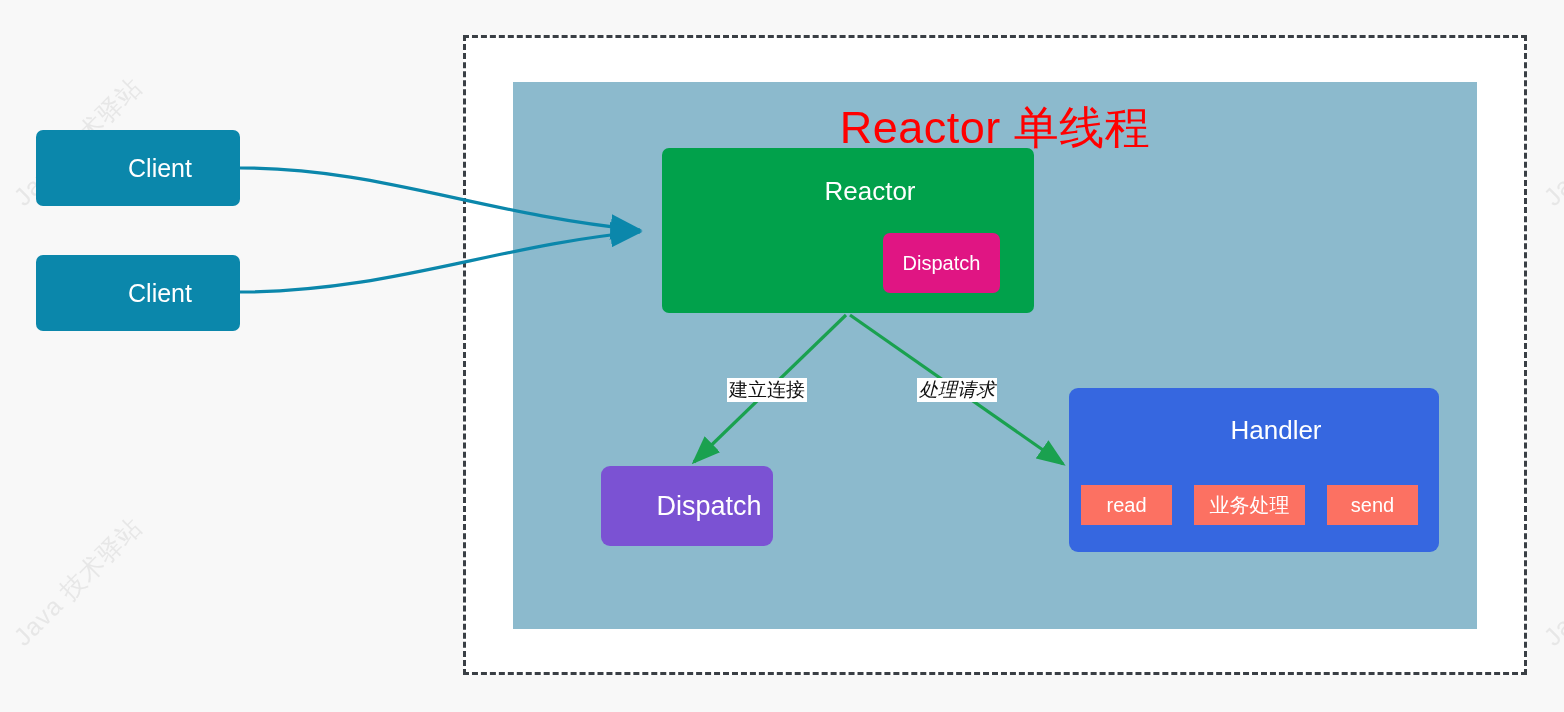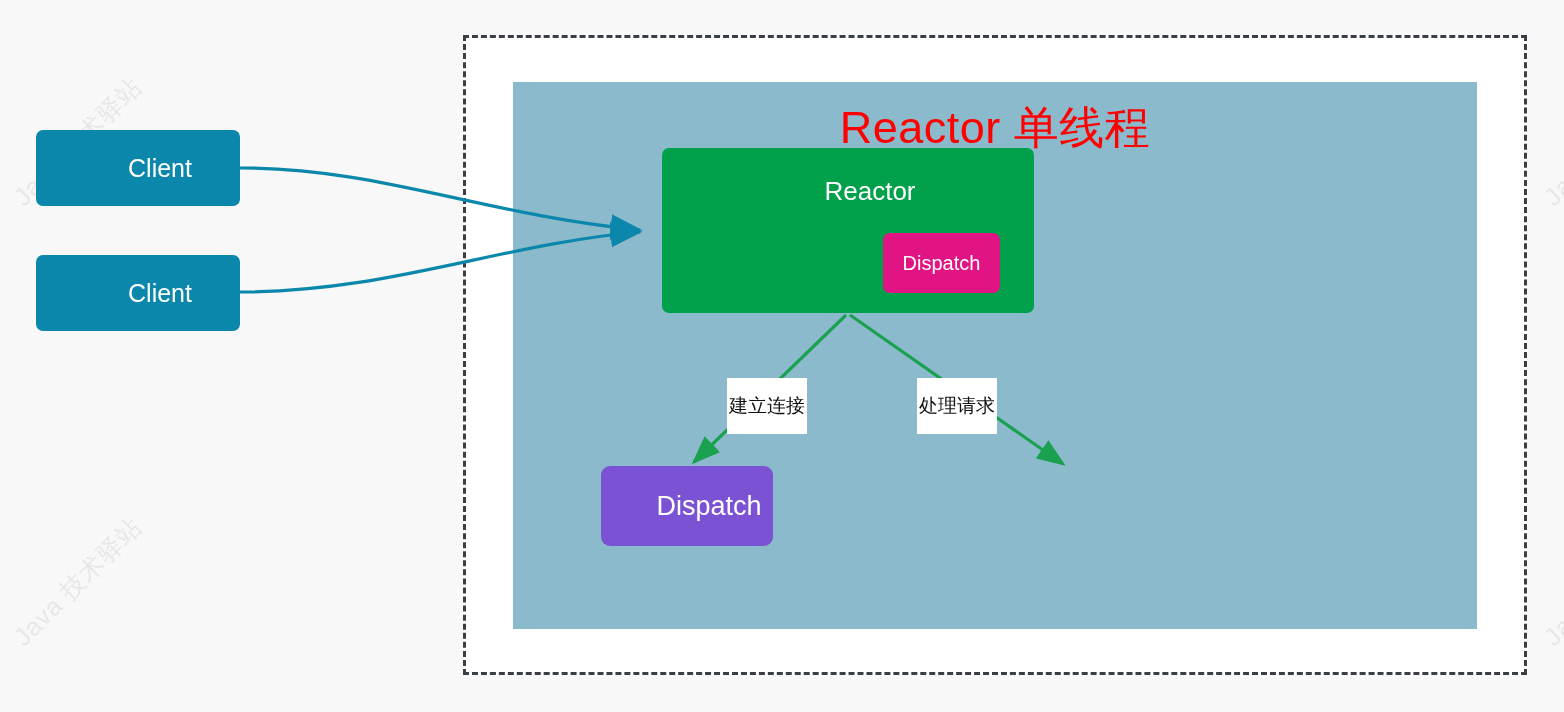--- a/index.html
+++ b/index.html
@@ -163,27 +163,27 @@
   #chip-read { left: 12px;  top: 97px; width: 91px; }
   #chip-biz  { left: 125px; top: 97px; width: 111px; }
   #chip-send { left: 258px; top: 97px; width: 91px; }
 
   
   .edge-label {
     position: absolute;
     background: #ffffff;
     color: #111111;
     font-size: 19px;
-    padding: 16px 2px;
+    padding: 0 2px;
     white-space: nowrap;
     z-index: 7;
     line-height: 1.25;
   }
   #label-connect { left: 727px; top: 378px; }
-  #label-request { left: 917px; top: 378px; }
+  #label-request { left: 917px; top: 378px; font-style: italic; }
 
   
   #connectors {
     position: absolute;
     inset: 0;
     z-index: 6;
     pointer-events: none;
   }
 </style>
 </head>
@@ -210,20 +210,26 @@
 
     <div id="panel-title">Reactor 单线程</div>
 
     <div id="reactor-box" class="box">
       <div class="box-title">Reactor</div>
       <div id="dispatch-pill" class="pill">Dispatch</div>
     </div>
 
     <div id="acceptor-box" class="box">Dispatch</div>
 
+    <div id="handler-box" class="box">
+      <div class="box-title">Handler</div>
+      <div id="chip-read" class="chip">read</div>
+      <div id="chip-biz" class="chip">业务处理</div>
+      <div id="chip-send" class="chip">send</div>
+    </div>
   </div>
 
   <div id="client-1" class="box client-box">Client</div>
   <div id="client-2" class="box client-box">Client</div>
 
   <svg id="connectors" width="1564" height="712" viewBox="0 0 1564 712">
     <defs>
       <marker id="arrow-blue" markerWidth="10" markerHeight="8" refX="9.2" refY="4" orient="auto" markerUnits="strokeWidth">
         <path d="M0,0 L10,4 L0,8 z" fill="#0b87ab"></path>
       </marker>

